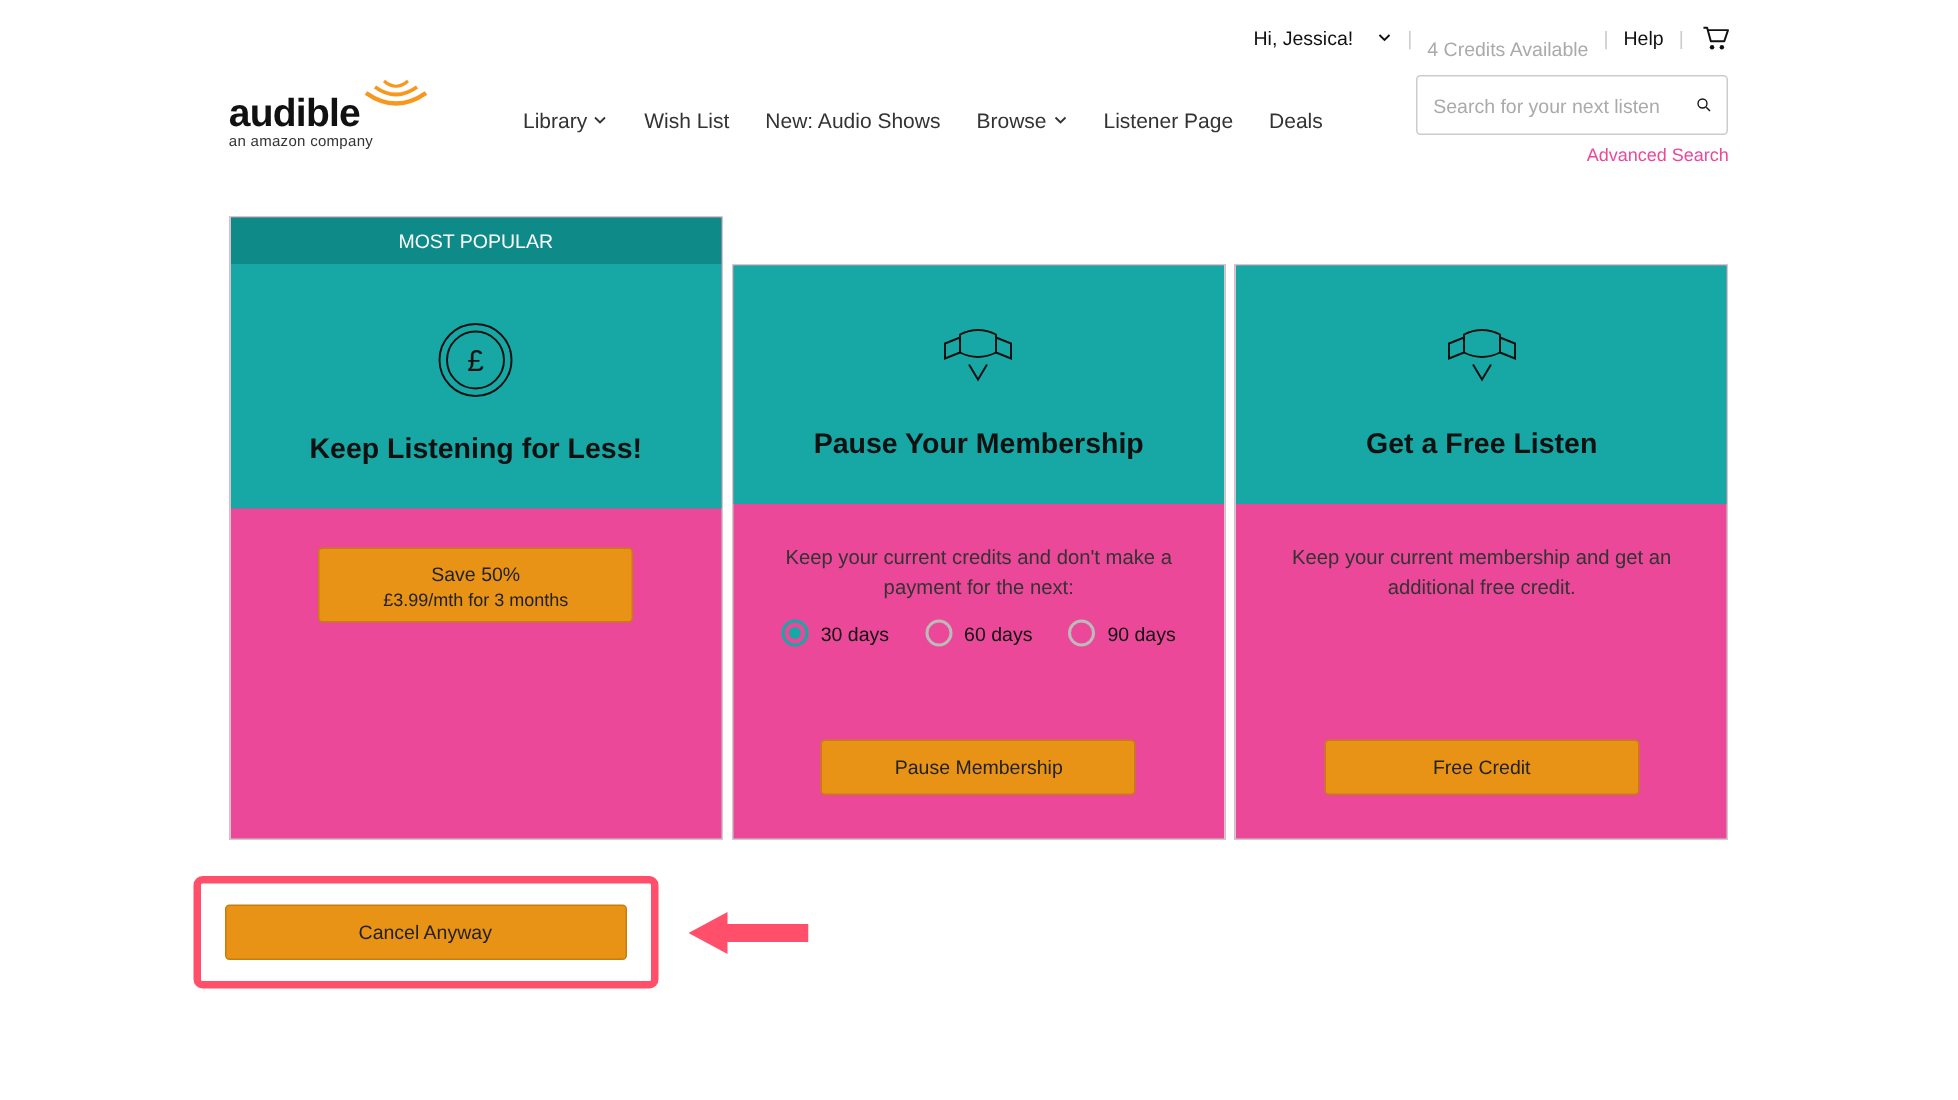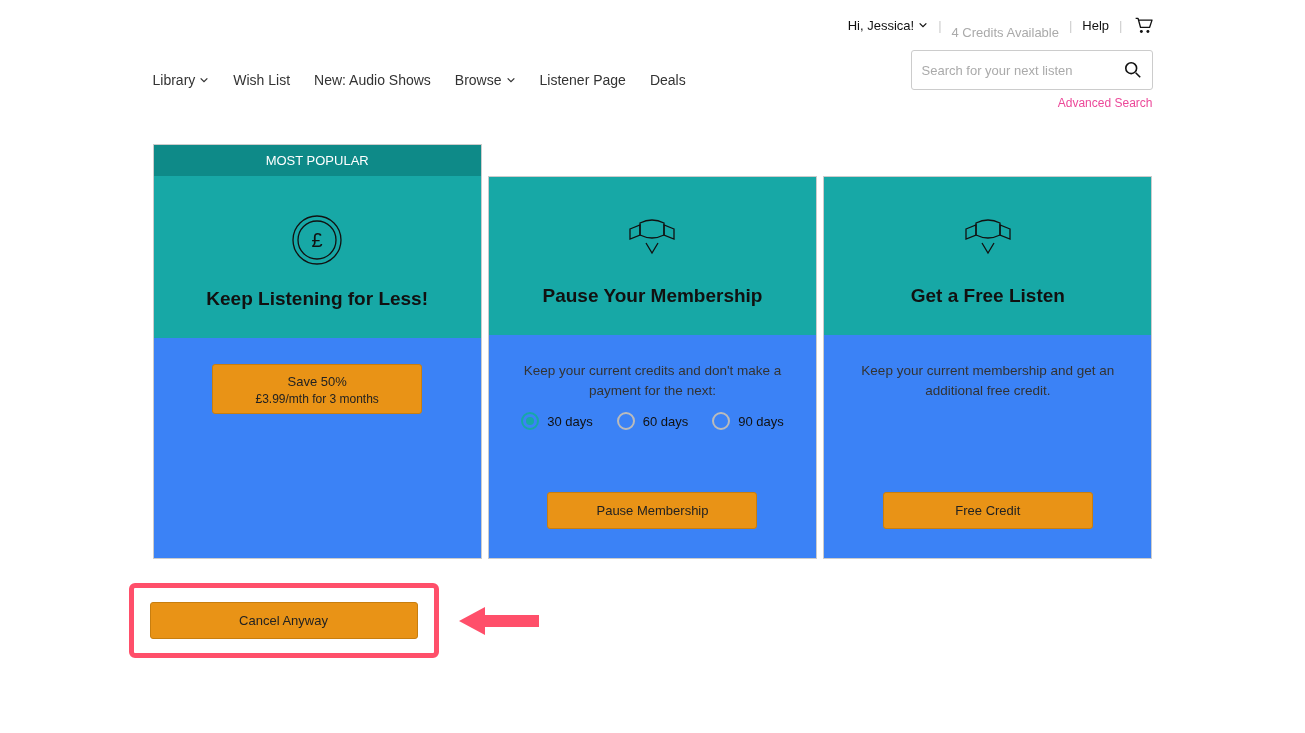--- a/index.html
+++ b/index.html
@@ -4,47 +4,47 @@
   <style>
     * { box-sizing: border-box; margin: 0; padding: 0; }
     body { font-family: -apple-system, BlinkMacSystemFont, "Segoe UI", Arial, sans-serif; background: #fff; color: #111; }
     .container { width: 1000px; margin: 0 auto; }
 
     
     .topbar { display: flex; justify-content: flex-end; align-items: center; gap: 10px; padding: 10px 0 6px; font-size: 13px; }
     .topbar a, .topbar span { color: #111; text-decoration: none; }
     .topbar .sep { color: #ccc; }
     .topbar .credits { color: #aaa; margin-top: 15px; }
-    .greet-wrap { display:flex; align-items:center; gap:4px; cursor:pointer; }
+    .greet-wrap { display:flex; align-items:center; gap:16px; cursor:pointer; }
     .chevron { width: 10px; height: 10px; display: inline-block; }
     .cart-icon { cursor:pointer; }
 
     
     .header { display: flex; align-items: center; justify-content: space-between; padding: 4px 0 8px; }
     .logo-wrap { display:flex; align-items:flex-start; gap:4px; }
     .logo-text { font-size:26px; font-weight:700; letter-spacing: -0.5px; color:#111; }
     .logo-sub { font-size:10px; color:#333; letter-spacing:0.2px; margin-top:-2px; }
     .logo-swoosh { margin-left:2px; margin-top:-8px; }
     .navbar { display:flex; align-items:center; gap:24px; font-size:14px; color:#333; }
     .navbar a { color:#333; text-decoration:none; display:flex; align-items:center; gap:4px; cursor:pointer; }
     .search-wrap { display:flex; flex-direction:column; align-items:flex-end; }
-    .search-box { display:flex; align-items:center; border:1px solid #ccc; border-radius:3px; width:242px; height:40px; padding: 0 10px; }
+    .search-box { display:flex; align-items:center; border:1px solid #ccc; border-radius:3px; width:208px; height:40px; padding: 0 10px; }
     .search-box input { border:none; outline:none; flex:1; font-size:13px; color:#333; }
     .search-box input::placeholder { color:#aaa; }
     .search-icon { cursor:pointer; }
     .adv { font-size:12px; color:#ec4899; margin-top:6px; text-decoration:none; }
 
     
     .headline { margin-top: 36px; }
     .headline h1 { font-size: 28px; font-weight: 700; }
     .headline p { color:#888; font-size:14px; margin-top:6px; }
 
     
     .cards { display:flex; gap:6px; margin-top:26px; }
-    .card { flex:1; border:1px solid #ccc; background:#3b82f6; display:flex; flex-direction:column; align-items:stretch; }
+    .card { flex:1; border:1px solid #ccc; background:#ec4899; display:flex; flex-direction:column; align-items:stretch; }
     .badge { background:#0e8a88; color:#fff; font-size:13px; text-align:center; padding:8px 0; }
     .card-top { background:#17a8a6; text-align:center; padding:36px 10px 28px; }
     .card-top h2 { font-size:19px; font-weight:700; margin-top:16px; }
     .card-body { padding:26px 24px 26px; text-align:center; display:flex; flex-direction:column; justify-content:space-between; min-height:220px; }
     .card-body p { font-size:13.5px; color:#333; line-height:1.45; }
     .radios { display:flex; justify-content:center; gap:24px; margin-top:12px; font-size:13px; }
     .radio-opt { display:flex; align-items:center; gap:8px; cursor:pointer; }
     .radio-circle { width:18px; height:18px; border:2px solid #bbb; border-radius:50%; display:flex; align-items:center; justify-content:center; }
     .radio-circle.sel { border-color:#17a8a6; }
     .radio-dot { width:8px; height:8px; border-radius:50%; background:#17a8a6; }
@@ -77,20 +77,33 @@
     <a href="#">Help</a>
     <span class="sep">|</span>
     <svg class="cart-icon" width="20" height="18" viewBox="0 0 24 22">
         <path d="M3 3 L6 3 L9 14 L20 14 L23 5 L7 5" stroke="#111" stroke-width="1.6" fill="none" stroke-linejoin="round"></path>
         <circle cx="10" cy="19" r="1.8" fill="#111"></circle>
         <circle cx="18" cy="19" r="1.8" fill="#111"></circle>
       </svg>
   </div>
 
   <div class="header">
+    <div class="logo-wrap">
+      <div>
+        <div style="display:flex;align-items:flex-start;">
+          <div class="logo-text">audible</div>
+          <svg class="logo-swoosh" width="44" height="28" viewBox="0 0 44 28">
+              <path d="M2 10 Q22 24 42 10" stroke="#f7981d" stroke-width="3" fill="none"></path>
+              <path d="M8 6 Q22 16 36 6" stroke="#f7981d" stroke-width="2.5" fill="none"></path>
+              <path d="M14 2 Q22 9 30 2" stroke="#f7981d" stroke-width="2" fill="none"></path>
+            </svg>
+        </div>
+        <div class="logo-sub">an amazon company</div>
+      </div>
+    </div>
 
     <div class="navbar">
       <a>
           <span>Library</span>
           <svg width="10" height="10" viewBox="0 0 12 12">
             <path d="M2 4 L6 8 L10 4" stroke="#333" stroke-width="1.5" fill="none"></path>
           </svg>
         </a>
       <a>Wish List</a>
       <a>New: Audio Shows</a>

